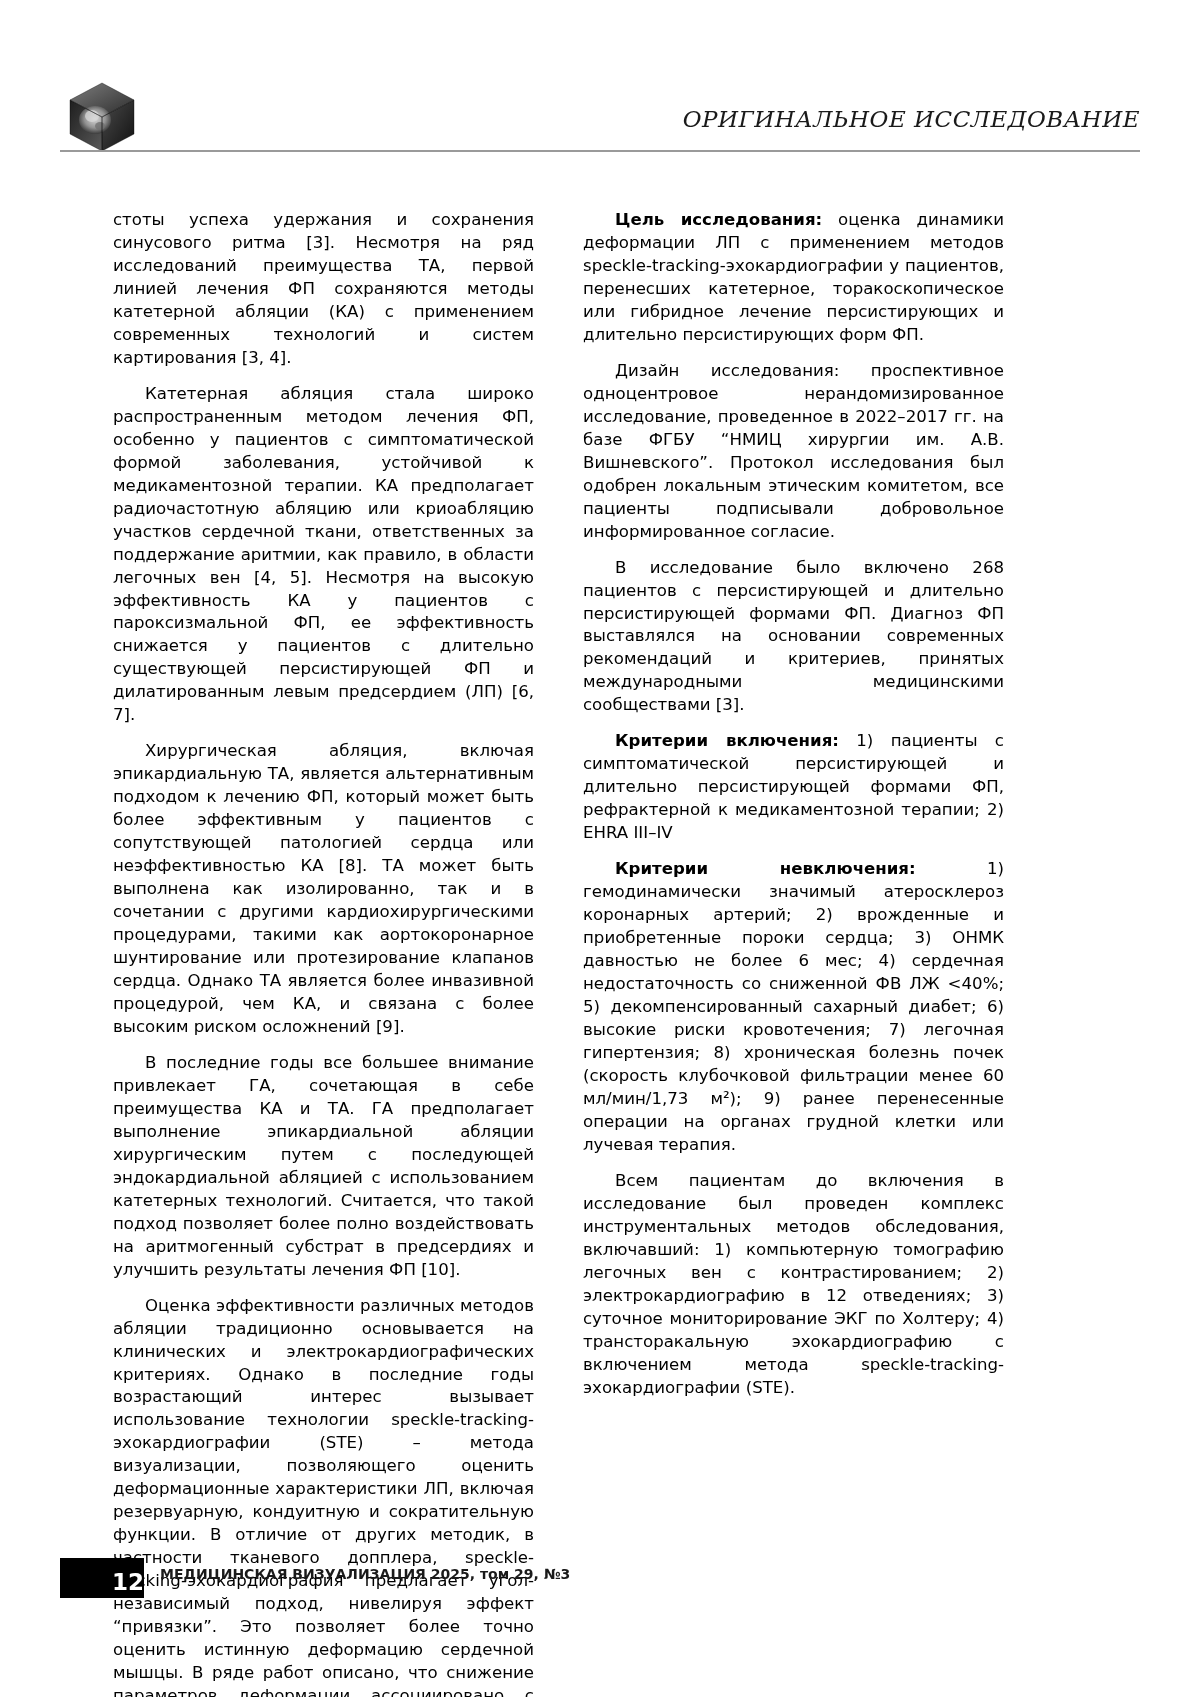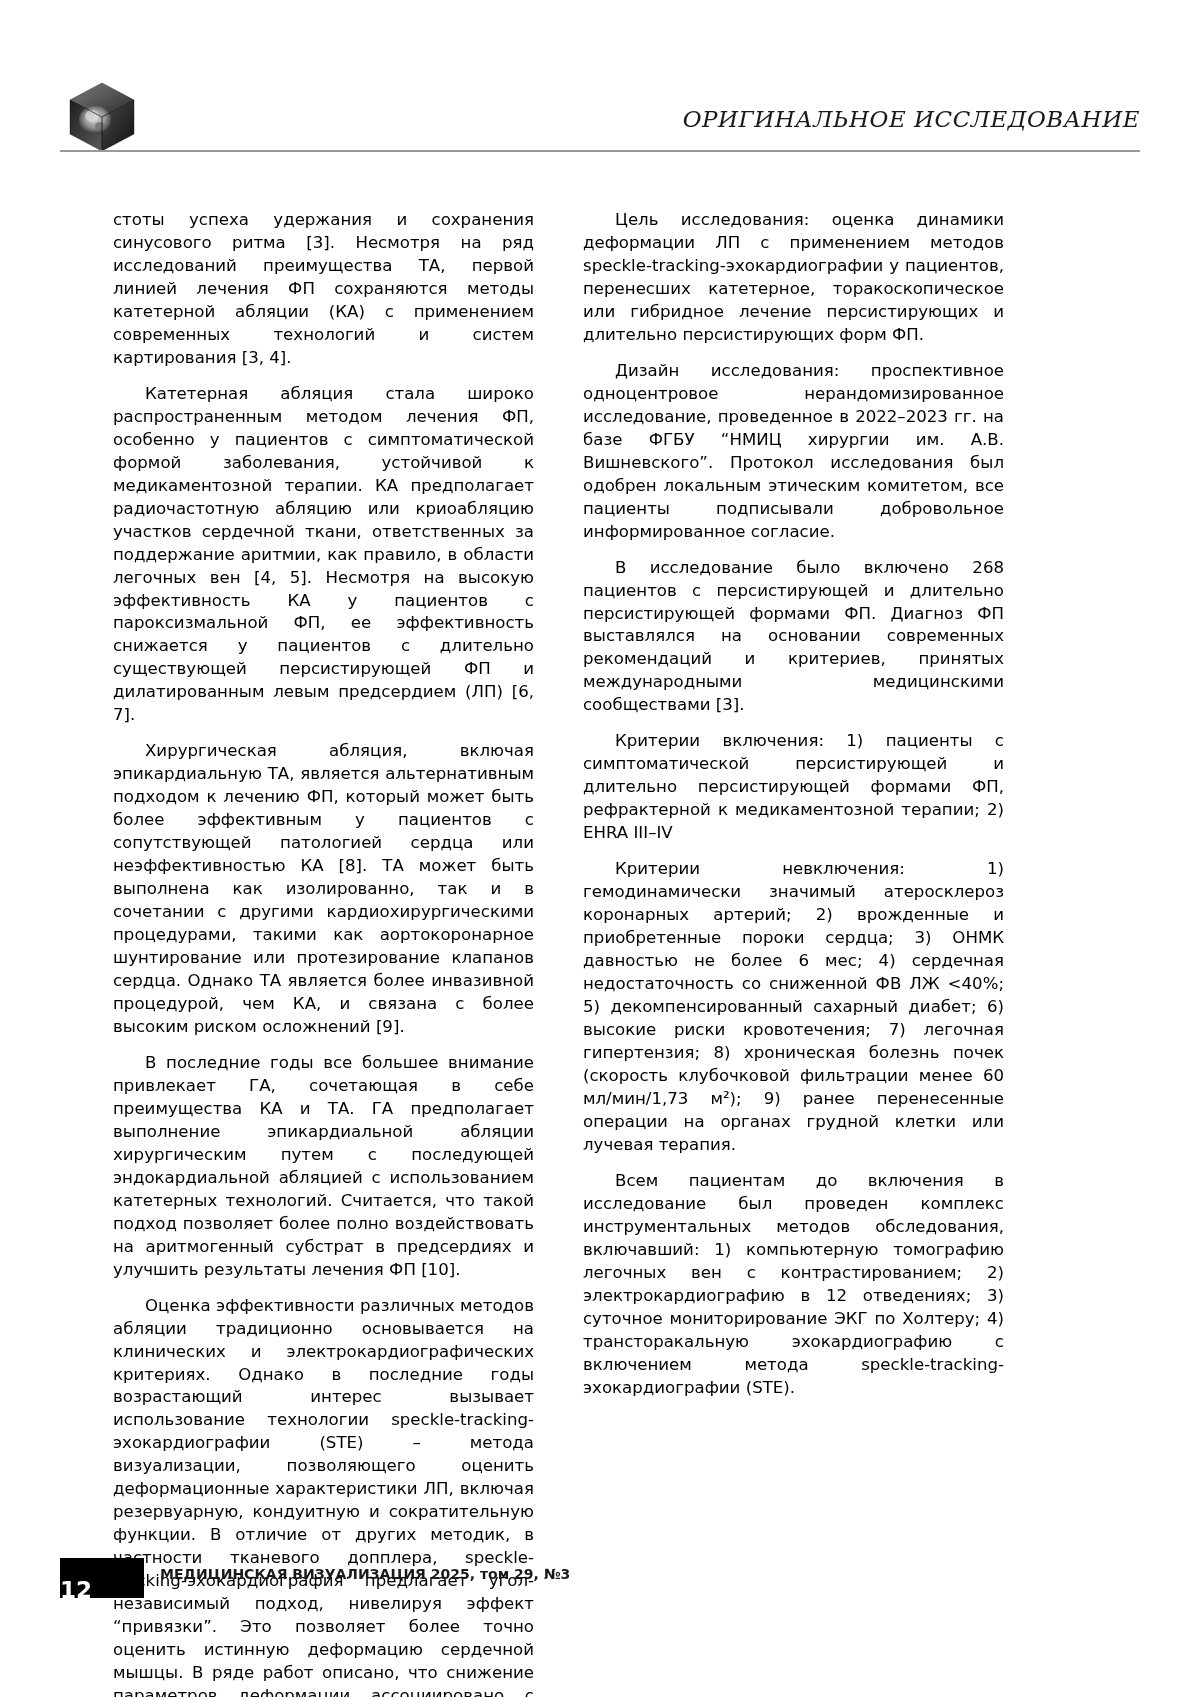--- a/index.html
+++ b/index.html
@@ -76,46 +76,46 @@
   p.noindent { text-indent: 0; }
 
   .section-head {
     font-size: 20px;
     font-weight: bold;
     color: #4d4d4d;
     margin: 16px 0 6px 0;
     text-indent: 0;
     text-align: left;
   }
-  .runin-bold { font-weight: normal; }
+  .runin-bold { font-weight: bold; }
 
   
   .footer {
     position: absolute;
     left: 60px;
     top: 1558px;
     width: 1080px;
     height: 40px;
   }
   .page-num-box {
     position: absolute;
     left: 0;
     top: 0;
     width: 84px;
     height: 40px;
     background: #000000;
   }
   .page-num {
     position: absolute;
     left: 0;
-    top: 12px;
+    top: 4px;
     width: 84px;
     height: 24px;
     line-height: 40px;
-    text-align: left;
+    text-align: right;
     color: #ffffff;
     font-size: 23px;
     font-weight: bold;
   }
   .footer-text {
     position: absolute;
     left: 100px;
     top: 8px;
     font-size: 14px;
     font-weight: bold;
@@ -171,21 +171,21 @@
     <p>Хирургическая абляция, включая эпикардиальную ТА, является альтернативным подходом к лечению ФП, который может быть более эффективным у пациентов с сопутствующей патологией сердца или неэффективностью КА [8]. ТА может быть выполнена как изолированно, так и в сочетании с другими кардиохирургическими процедурами, такими как аортокоронарное шунтирование или протезирование клапанов сердца. Однако ТА является более инвазивной процедурой, чем КА, и связана с более высоким риском осложнений [9].</p>
     <p>В последние годы все большее внимание привлекает ГА, сочетающая в себе преимущества КА и ТА. ГА предполагает выполнение эпикардиальной абляции хирургическим путем с последующей эндокардиальной абляцией с использованием катетерных технологий. Считается, что такой подход позволяет более полно воздействовать на аритмогенный субстрат в предсердиях и улучшить результаты лечения ФП [10].</p>
     <p>Оценка эффективности различных методов абляции традиционно основывается на клинических и электрокардиографических критериях. Однако в последние годы возрастающий интерес вызывает использование технологии speckle-tracking-эхокардиографии (STE) – метода визуализации, позволяющего оценить деформационные характеристики ЛП, включая резервуарную, кондуитную и сократительную функции. В отличие от других методик, в частности тканевого допплера, speckle-tracking-эхокардиография предлагает угол-независимый подход, нивелируя эффект “привязки”. Это позволяет более точно оценить истинную деформацию сердечной мышцы. В ряде работ описано, что снижение параметров деформации ассоциировано с фиброзом предсердия и может служить прогностическим маркером рецидива ФП.</p>
   </div>
 
   <div class="col col-right">
 
     <p><span class="runin-bold">Цель исследования:</span><span> оценка динамики деформации ЛП с применением методов speckle-tracking-эхокардиографии у пациентов, перенесших катетерное, торакоскопическое или гибридное лечение персистирующих и длительно персистирующих форм ФП.</span></p>
 
 
-    <p>Дизайн исследования: проспективное одноцентровое нерандомизированное исследование, проведенное в 2022–2023 гг. на базе ФГБУ “НМИЦ хирургии им. А.В. Вишневского”. Протокол исследования был одобрен локальным этическим комитетом, все пациенты подписывали добровольное информированное согласие.</p>
+    <p>Дизайн исследования: проспективное одноцентровое нерандомизированное исследование, проведенное в 2022–2017 гг. на базе ФГБУ “НМИЦ хирургии им. А.В. Вишневского”. Протокол исследования был одобрен локальным этическим комитетом, все пациенты подписывали добровольное информированное согласие.</p>
     <p>В исследование было включено 268 пациентов с персистирующей и длительно персистирующей формами ФП. Диагноз ФП выставлялся на основании современных рекомендаций и критериев, принятых международными медицинскими сообществами [3].</p>
 
     <p><span class="runin-bold">Критерии включения:</span><span> 1) пациенты с симптоматической персистирующей и длительно персистирующей формами ФП, рефрактерной к медикаментозной терапии; 2) EHRA III–IV</span></p>
 
     <p><span class="runin-bold">Критерии невключения:</span><span> 1) гемодинамически значимый атеросклероз коронарных артерий; 2) врожденные и приобретенные пороки сердца; 3) ОНМК давностью не более 6 мес; 4) сердечная недостаточность со сниженной ФВ ЛЖ &lt;40%; 5) декомпенсированный сахарный диабет; 6) высокие риски кровотечения; 7) легочная гипертензия; 8) хроническая болезнь почек (скорость клубочковой фильтрации менее 60 мл/мин/1,73 м²); 9) ранее перенесенные операции на органах грудной клетки или лучевая терапия.</span></p>
 
     <p>Всем пациентам до включения в исследование был проведен комплекс инструментальных методов обследования, включавший: 1) компьютерную томографию легочных вен с контрастированием; 2) электрокардиографию в 12 отведениях; 3) суточное мониторирование ЭКГ по Холтеру; 4) трансторакальную эхокардиографию с включением метода speckle-tracking-эхокардиографии (STE).</p>
   </div>
 
   <div class="footer">

